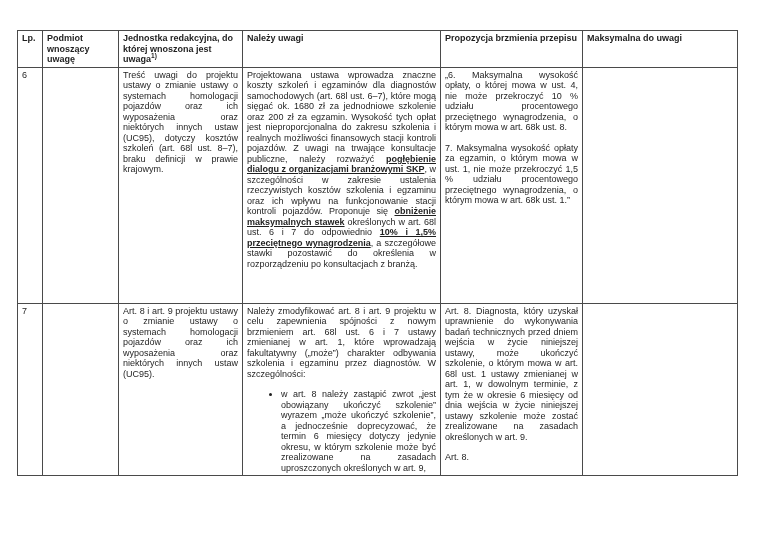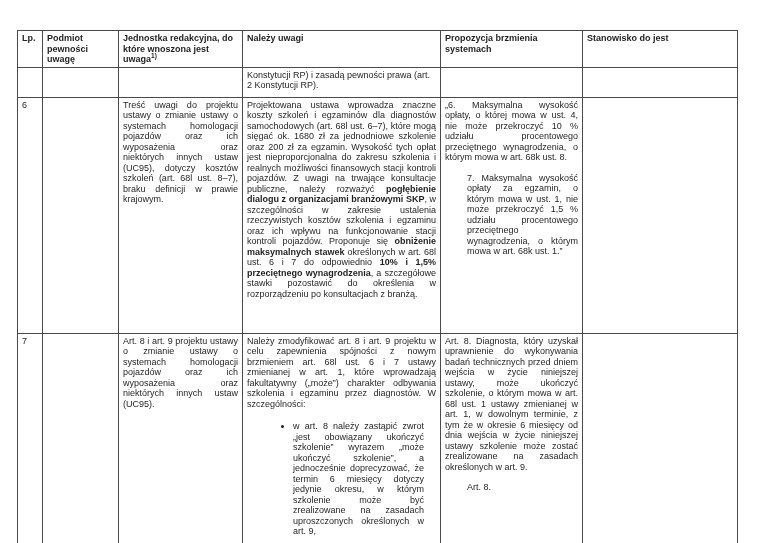--- a/index.html
+++ b/index.html
@@ -29,69 +29,61 @@
     border: 1px solid #4a4a4a;
     vertical-align: top;
     padding: 2px 4px 2px 4px;
     overflow: hidden;
   }
   .doc-table th {
     text-align: left;
     font-weight: bold;
   }
   .j { text-align: justify; }
-  .b { font-weight: bold; }
+  .b { font-weight: bold; text-decoration: underline; }
   .sup {
     vertical-align: super;
     font-size: 6.5px;
     line-height: 0;
   }
   .cell p { margin: 0 0 10px 0; }
-  .cell p:last-child { margin-bottom: 0; margin-left: 22px; }
+  .cell p:last-child { margin-bottom: 0; }
   .bullets {
     margin: 10px 0 0 0;
     padding-left: 34px;
   }
-  .bullets li { margin: 12px; }
+  .bullets li { margin: 0; }
   tr.r-header  > * { height: 29px; }
   tr.r-cont    > * { height: 25px; }
   tr.r-six     > * { height: 231px; }
   tr.r-seven   > * { height: 167px; }
 </style>
 </head>
 <body>
 
 <table class="doc-table">
   <colgroup>
     <col style="width:25px">
     <col style="width:76px">
     <col style="width:124px">
     <col style="width:198px">
     <col style="width:142px">
     <col style="width:155px">
   </colgroup>
   <thead>
     <tr class="r-header">
       <th>Lp.</th>
-      <th>Podmiot pewności uwagę</th>
-      <th class="j"><span>Jednostka redakcyjna, do które wnoszona jest uwaga</span><span class="sup">1)</span></th>
+      <th>Podmiot wnoszący uwagę</th>
+      <th class="j"><span>Jednostka redakcyjna, do której wnoszona jest uwaga</span><span class="sup">1)</span></th>
       <th>Należy uwagi</th>
-      <th>Propozycja brzmienia systemach</th>
-      <th>Stanowisko do jest</th>
+      <th>Propozycja brzmienia przepisu</th>
+      <th>Maksymalna do uwagi</th>
     </tr>
   </thead>
   <tbody>
-    <tr class="r-cont">
-      <td></td>
-      <td></td>
-      <td></td>
-      <td class="cell">Konstytucji RP) i zasadą pewności prawa (art. 2 Konstytucji RP).</td>
-      <td></td>
-      <td></td>
-    </tr>
 
     <tr class="r-six">
       <td>6</td>
       <td></td>
       <td class="cell j">Treść uwagi do projektu ustawy o zmianie ustawy o systemach homologacji pojazdów oraz ich wyposażenia oraz niektórych innych ustaw (UC95), dotyczy kosztów szkoleń (art. 68l ust. 8–7), braku definicji w prawie krajowym.</td>
       <td class="cell j"><span>Projektowana ustawa wprowadza znaczne koszty szkoleń i egzaminów dla diagnostów samochodowych (art. 68l ust. 6–7), które mogą sięgać ok. 1680 zł za jednodniowe szkolenie oraz 200 zł za egzamin. Wysokość tych opłat jest nieproporcjonalna do zakresu szkolenia i realnych możliwości finansowych stacji kontroli pojazdów. Z uwagi na trwające konsultacje publiczne, należy rozważyć </span><span class="b">pogłębienie dialogu z organizacjami branżowymi SKP</span><span>, w szczególności w zakresie ustalenia rzeczywistych kosztów szkolenia i egzaminu oraz ich wpływu na funkcjonowanie stacji kontroli pojazdów. Proponuje się </span><span class="b">obniżenie maksymalnych stawek</span><span> określonych w art. 68l ust. 6 i 7 do odpowiednio </span><span class="b">10% i 1,5% przeciętnego wynagrodzenia</span><span>, a szczegółowe stawki pozostawić do określenia w rozporządzeniu po konsultacjach z branżą.</span></td>
       <td class="cell j">
         <p>„6. Maksymalna wysokość opłaty, o której mowa w ust. 4, nie może przekroczyć 10 % udziału procentowego przeciętnego wynagrodzenia, o którym mowa w art. 68k ust. 8.</p>
         <p>7. Maksymalna wysokość opłaty za egzamin, o którym mowa w ust. 1, nie może przekroczyć 1,5 % udziału procentowego przeciętnego wynagrodzenia, o którym mowa w art. 68k ust. 1.”</p>
       </td>

